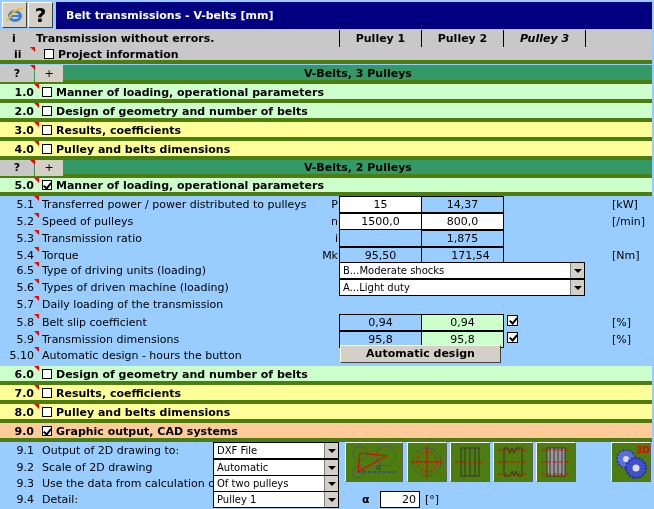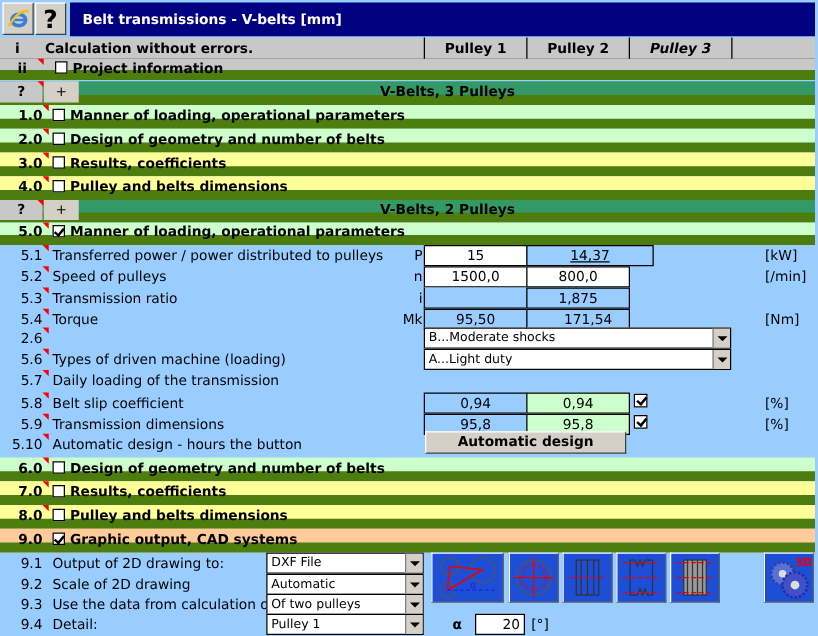--- a/index.html
+++ b/index.html
@@ -8,37 +8,37 @@
   .titlebar { left: 0; top: 0; width: 654px; height: 30px; background: #99ccff; }
   .titlebar .bar { position: absolute; left: 56px; top: 2px; width: 596px; height: 27px; background: #000080; color: #fff; font-weight: bold; font-size: 11px; line-height: 27px; padding-left: 10px; }
   .tbtn { position: absolute; top: 2px; width: 25px; height: 26px; background: #d4d0c8; border: 1px solid #fff; border-right-color: #404040; border-bottom-color: #404040; text-align: center; line-height: 24px; }
   .row { position: absolute; left: 0; width: 652px; height: 18px; line-height: 18px; font-size: 11px; }
   .row.bold { font-weight: bold; }
   .gray { background: #c8c8c8; }
   .lgreen { background: #ccffcc; }
   .yellow { background: #ffff99; }
   .orange { background: #ffcc99; }
   .dgreen { background: #339966; }
-  .bline { border-bottom: 8px solid #4d7c0f; }
+  .bline { border-bottom: 4px solid #4d7c0f; }
   .num { position: absolute; left: 0; width: 34px; text-align: right; }
   .tri { position: absolute; width: 0; height: 0; border-top: 5px solid #ff0000; border-left: 5px solid transparent; }
   .cb { display: inline-block; width: 10px; height: 10px; border: 1px solid #000; background: #fff; vertical-align: -1px; margin-right: 4px; position: relative; }
   .cb.checked::after { content: ""; position: absolute; left: 2px; top: 0px; width: 3px; height: 6px; border-right: 2px solid #000; border-bottom: 2px solid #000; transform: rotate(40deg); }
   .lbl { position: absolute; left: 42px; }
   .cell { position: absolute; height: 17px; line-height: 16px; text-align: center; border: 1px solid #000; font-size: 11px; }
   .cell.white { background: #fff; }
   .cell.blue { background: #99ccff; }
   .cell.green { background: #ccffcc; }
   .sym { position: absolute; left: 310px; width: 28px; text-align: right; }
   .unit { position: absolute; left: 612px; }
   .select { position: absolute; height: 17px; background: #fff; border: 1px solid #000; font-size: 10px; line-height: 15px; padding-left: 3px; }
   .select .arrow { position: absolute; right: 0; top: 0; width: 14px; height: 15px; background: #d4d0c8; border-left: 1px solid #808080; }
   .select .arrow::after { content: ""; position: absolute; left: 3px; top: 6px; border-left: 4px solid transparent; border-right: 4px solid transparent; border-top: 4px solid #000; }
   .hdr-col { position: absolute; top: 0; height: 18px; border-left: 1px solid #000; text-align: center; font-weight: bold; }
-  .gbtn { position: absolute; width: 58px; height: 40px; background: #1d4ed8; border: 1px solid #fff; border-right-color: #606060; border-bottom-color: #606060; }
+  .gbtn { position: absolute; width: 58px; height: 40px; background: #4d7c0f; border: 1px solid #fff; border-right-color: #606060; border-bottom-color: #606060; }
   .autobtn { position: absolute; left: 340px; top: 345px; width: 161px; height: 18px; background: #d4d0c8; border: 1px solid #fff; border-right-color: #404040; border-bottom-color: #404040; font-weight: bold; text-align: center; line-height: 16px; font-size: 11px; }
   .smallcb { position: absolute; width: 11px; height: 11px; border: 1px solid #000; background: #fff; }
   .smallcb::after { content: ""; position: absolute; left: 3px; top: 0px; width: 3px; height: 6px; border-right: 2px solid #000; border-bottom: 2px solid #000; transform: rotate(40deg); }
 </style>
 </head>
 <body>
 
 <div class="abs titlebar">
   <div class="tbtn" style="left:2px;">
     <svg width="20" height="20" viewBox="0 0 20 20" style="margin-top:2px">
@@ -49,21 +49,21 @@
     </svg>
   </div>
   <div class="tbtn" style="left:28px; font-size:20px; font-weight:bold;">
     <span>?</span>
   </div>
   <div class="bar">Belt transmissions - V-belts [mm]</div>
 </div>
 
 <div class="row gray bold" style="top:30px; border-bottom:1px solid #000;">
   <span class="abs" style="left:12px;">i</span>
-  <span class="abs" style="left:36px;">Calculation without errors.</span>
+  <span class="abs" style="left:36px;">Transmission without errors.</span>
   <div class="hdr-col" style="left:339px; width:82px;">Pulley 1</div>
   <div class="hdr-col" style="left:421px; width:82px;">Pulley 2</div>
   <div class="hdr-col" style="left:503px; width:82px;font-style:italic;">Pulley 3</div>
   <div class="hdr-col" style="left:585px; width:67px;"></div>
 </div>
 
 <div class="row gray bold bline" style="top:47px; height:17px; line-height:16px;">
   <span class="abs" style="left:14px;">ii</span>
   <span class="tri" style="left:30px; top:0;"></span>
   <span class="abs" style="left:44px;"><span class="cb"></span><span>Project information</span></span>
@@ -109,21 +109,21 @@
     <span class="tri" style="left:34px; top:0;"></span>
   <span class="abs" style="left:42px;"><span class="cb checked"></span><span>Manner of loading, operational parameters</span></span>
 </div>
 
 <div class="row" style="top:196px;">
   <span class="num">5.1</span>
     <span class="tri" style="left:34px; top:0;"></span>
   <span class="lbl">Transferred power / power distributed to pulleys</span>
   <span class="sym">P</span>
   <div class="cell white" style="left:339px; top:0; width:83px;">15</div>
-  <div class="cell blue" style="left:421px; top:0; width:102px;text-decoration:underline;">14,37</div>
+  <div class="cell blue" style="left:421px; top:0; width:83px;">14,37</div>
   <span class="unit">[kW]</span>
 </div>
 <div class="row" style="top:213px;">
   <span class="num">5.2</span>
     <span class="tri" style="left:34px; top:0;"></span>
   <span class="lbl">Speed of pulleys</span>
   <span class="sym">n</span>
   <div class="cell white" style="left:339px; top:0; width:83px;">1500,0</div>
   <div class="cell white" style="left:421px; top:0; width:83px;">800,0</div>
   <span class="unit">[/min]</span>
@@ -140,22 +140,23 @@
   <span class="num">5.4</span>
     <span class="tri" style="left:34px; top:0;"></span>
   <span class="lbl">Torque</span>
   <span class="sym">Mk</span>
   <div class="cell blue" style="left:339px; top:0; width:83px;">95,50</div>
   <div class="cell blue" style="left:421px; top:0; width:83px;padding-left:16px;">171,54</div>
   <span class="unit">[Nm]</span>
 </div>
 
 <div class="row" style="top:262px;">
-  <span class="num">2.6</span>
-    <span class="tri" style="left:34px; top:0;"></span>
+  <span class="num">6.5</span>
+    <span class="tri" style="left:34px; top:0;"></span>
+  <span class="lbl">Type of driving units (loading)</span>
   <div class="select" style="left:339px; top:0; width:246px;">
     <span>B...Moderate shocks</span>
     <span class="arrow"></span>
   </div>
 </div>
 <div class="row" style="top:279px;">
   <span class="num">5.6</span>
     <span class="tri" style="left:34px; top:0;"></span>
   <span class="lbl">Types of driven machine (loading)</span>
   <div class="select" style="left:339px; top:0; width:246px;">

